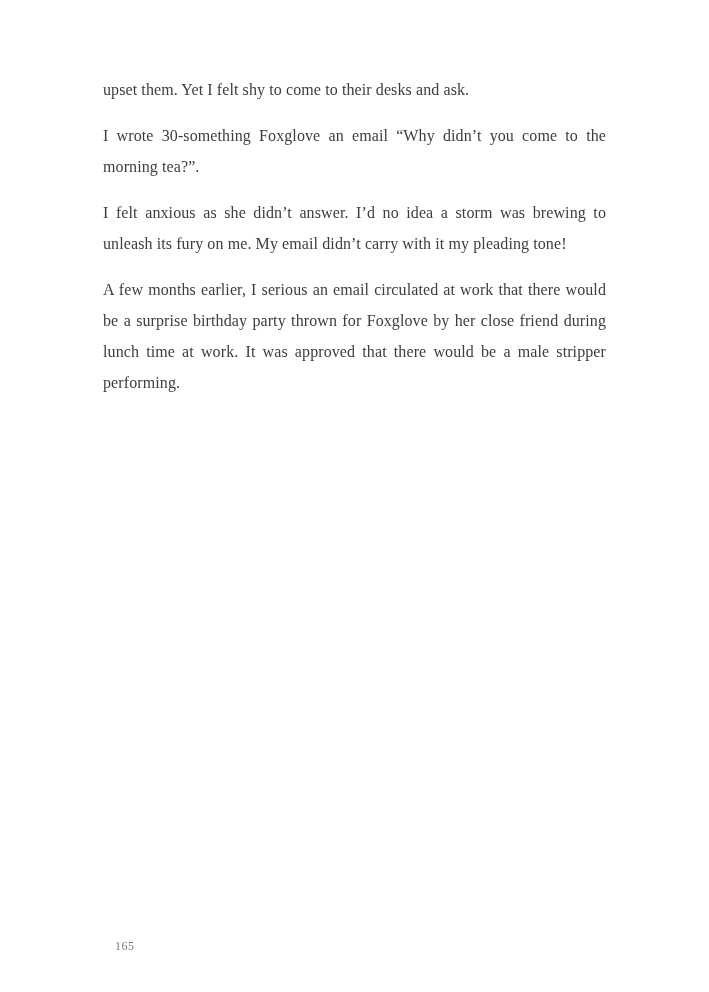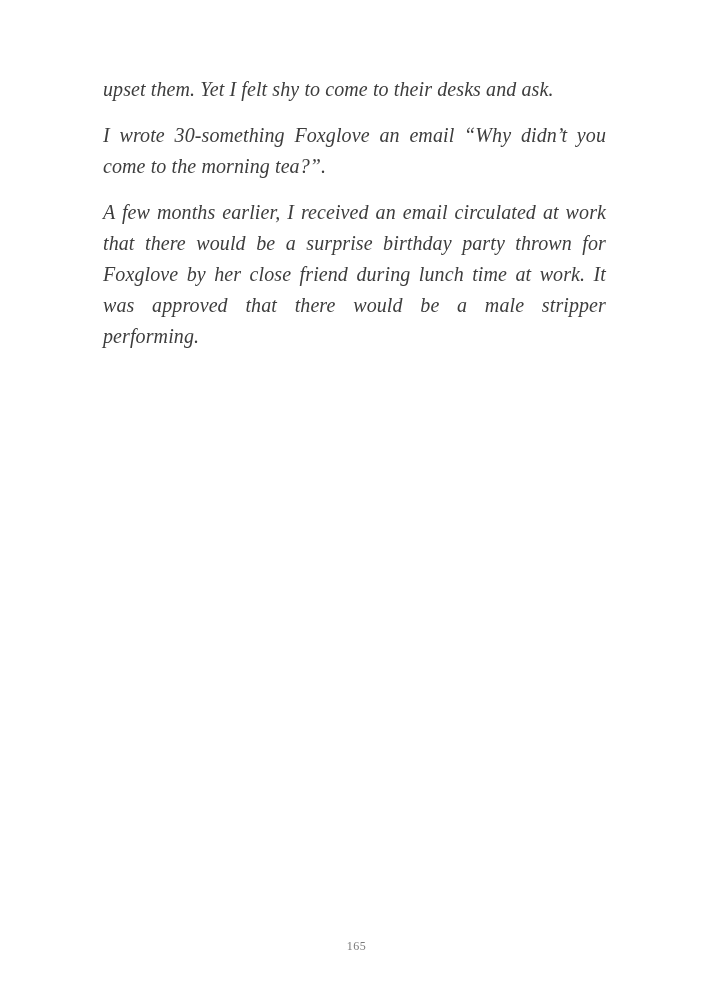--- a/index.html
+++ b/index.html
@@ -17,46 +17,45 @@
   }
   .content {
     position: absolute;
     left: 103px;
     top: 74px;
     width: 503px;
     color: #3d3d3d;
   }
   .content p {
     margin: 0 0 15px 0;
-    font-size: 20px;
+    font-size: 16px;
     line-height: 31px;
     text-align: justify;
     text-align-last: left;
     letter-spacing: 0.1px;
     hyphens: none;
-    font-style: italic;
   }
   .footer {
     position: absolute;
-    left: 105px;
+    left: 115px;
     width: 503px;
     top: 936px;
-    text-align: center;
   }
   .page-number {
     font-size: 12px;
     color: #7a7a7a;
     letter-spacing: 0.5px;
   }
 </style>
 </head>
 <body>
 
 <div class="page">
   <div class="content">
     <p>upset them. Yet I felt shy to come to their desks and ask.</p>
     <p>I wrote 30-something Foxglove an email “Why didn’t you come to the morning tea?”.</p>
-    <p>A few months earlier, I received an email circulated at work that there would be a surprise birthday party thrown for Foxglove by her close friend during lunch time at work. It was approved that there would be a male stripper performing.</p>
+    <p>I felt anxious as she didn’t answer. I’d no idea a storm was brewing to unleash its fury on me. My email didn’t carry with it my pleading tone!</p>
+    <p>A few months earlier, I serious an email circulated at work that there would be a surprise birthday party thrown for Foxglove by her close friend during lunch time at work. It was approved that there would be a male stripper performing.</p>
   </div>
   <div class="footer">
     <span class="page-number">165</span>
   </div>
 </div>
 
 </body></html>

